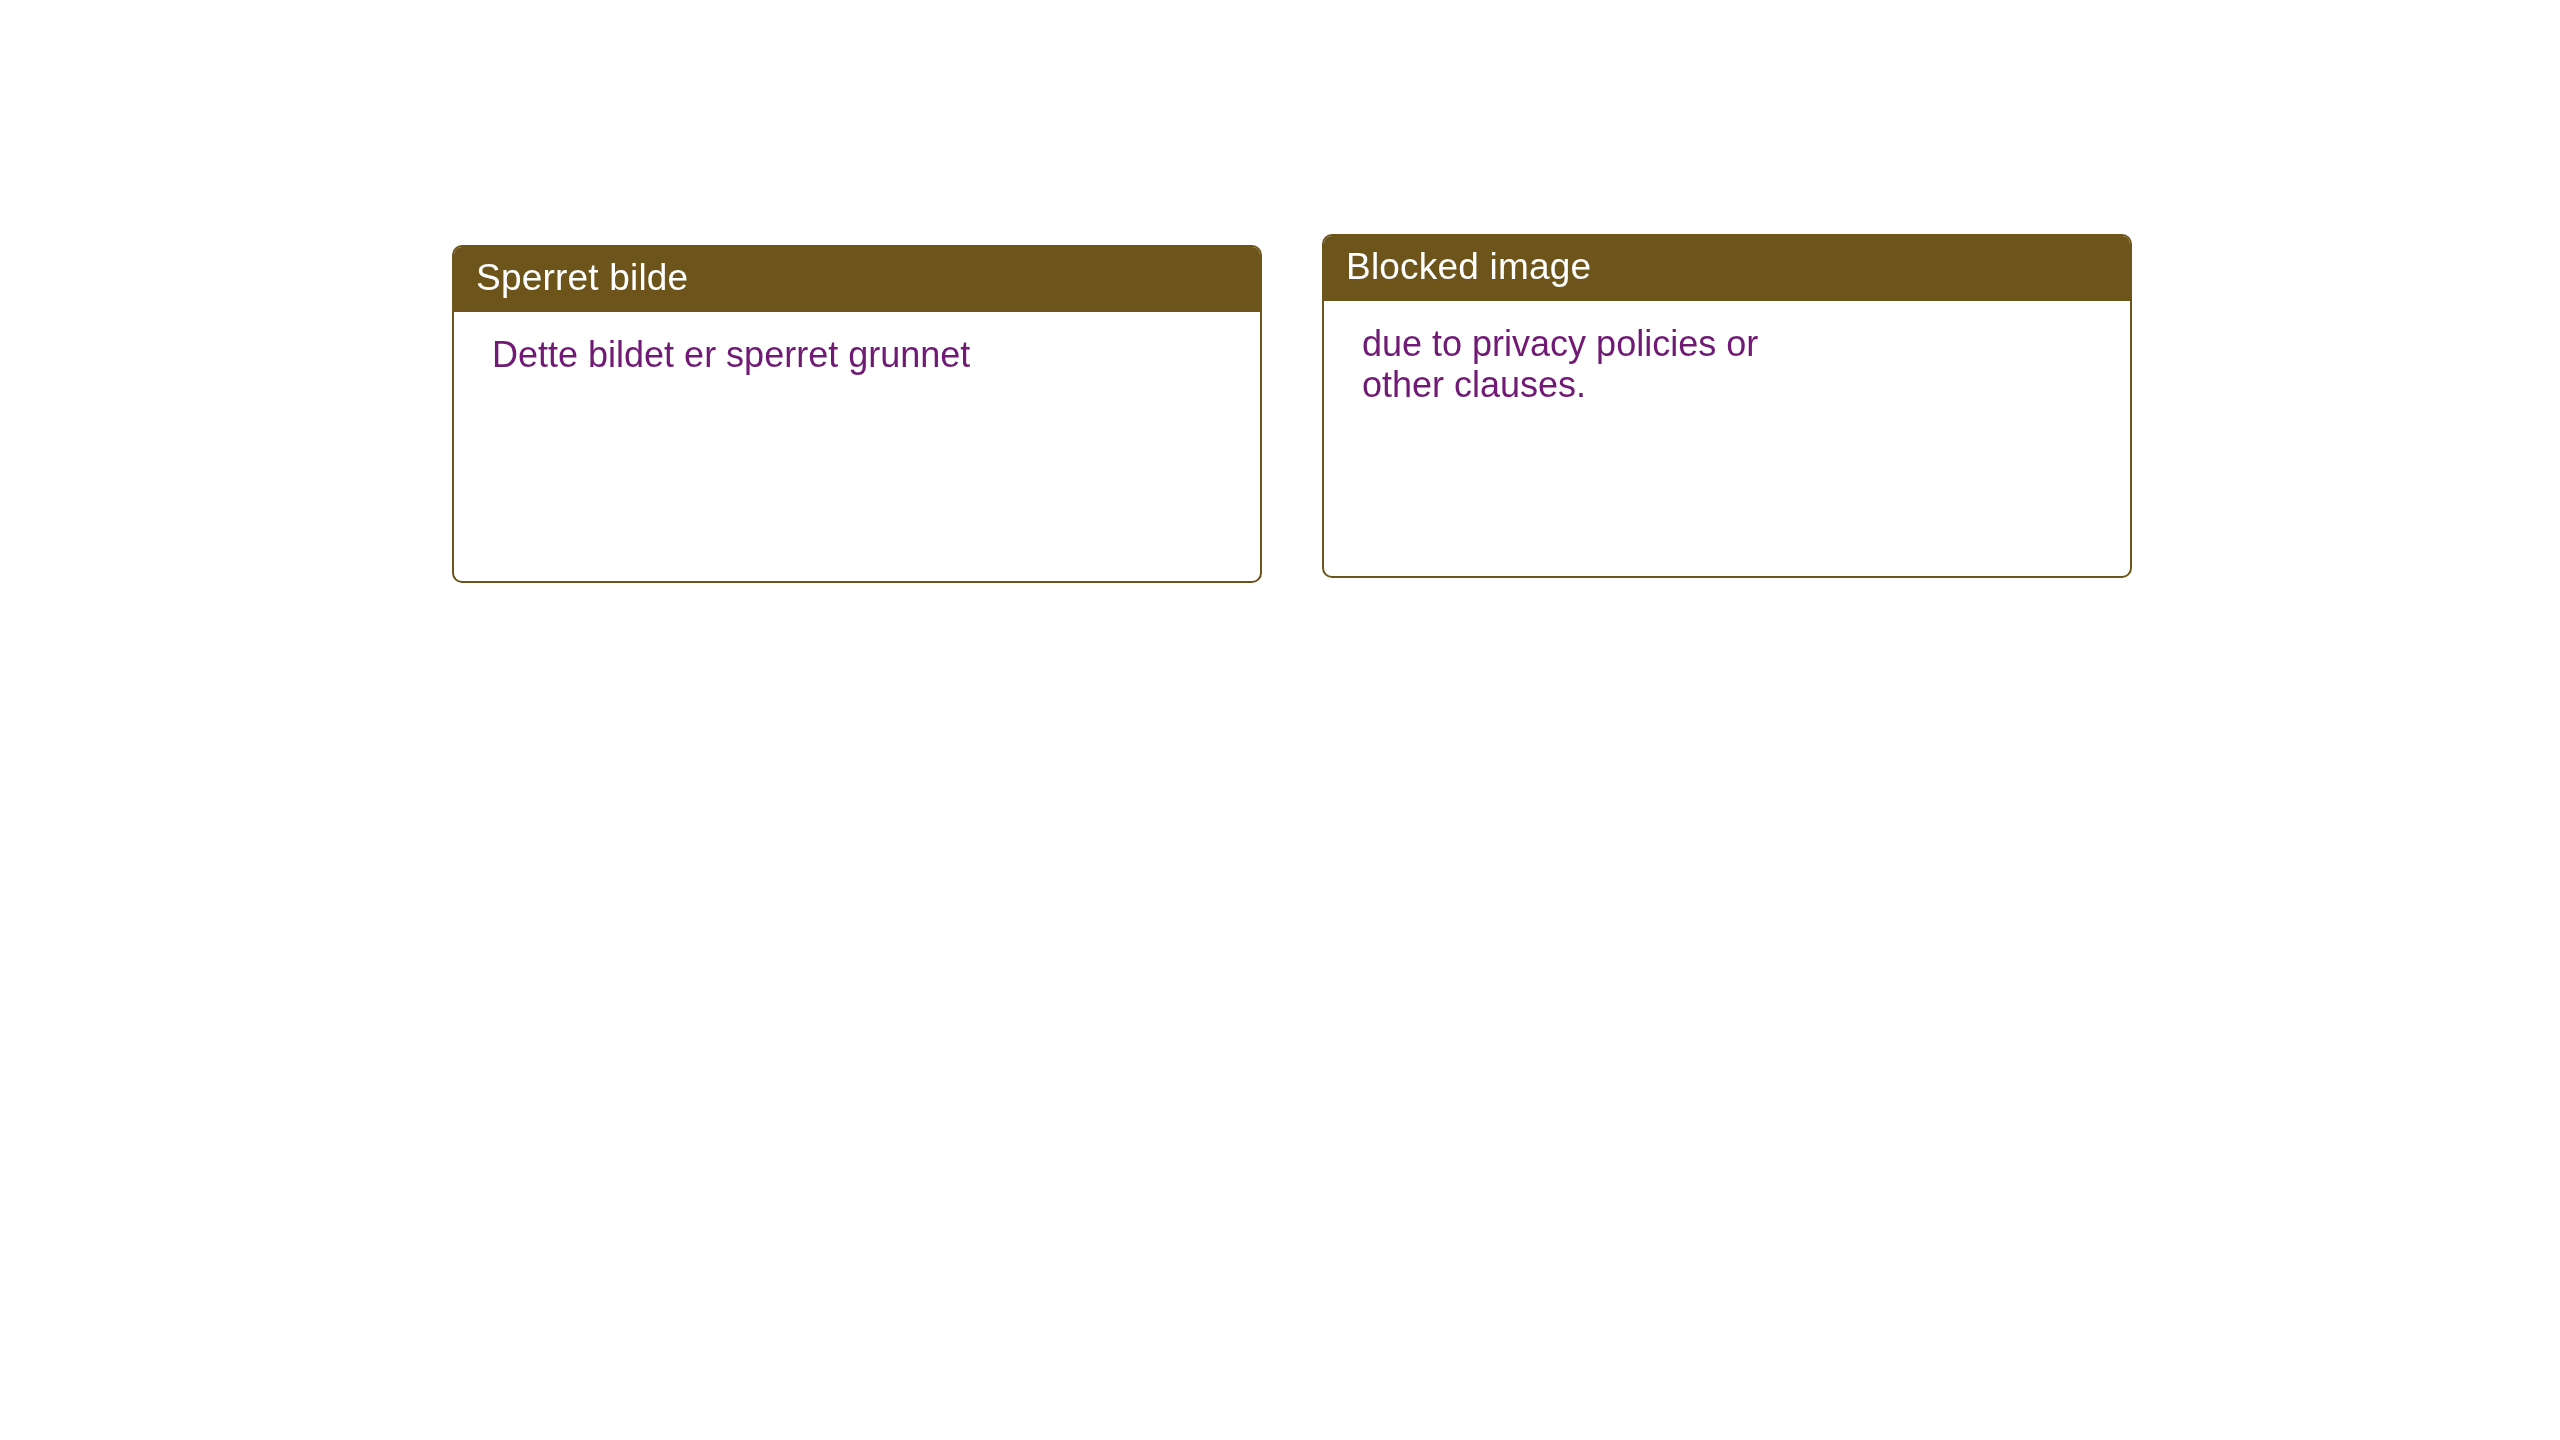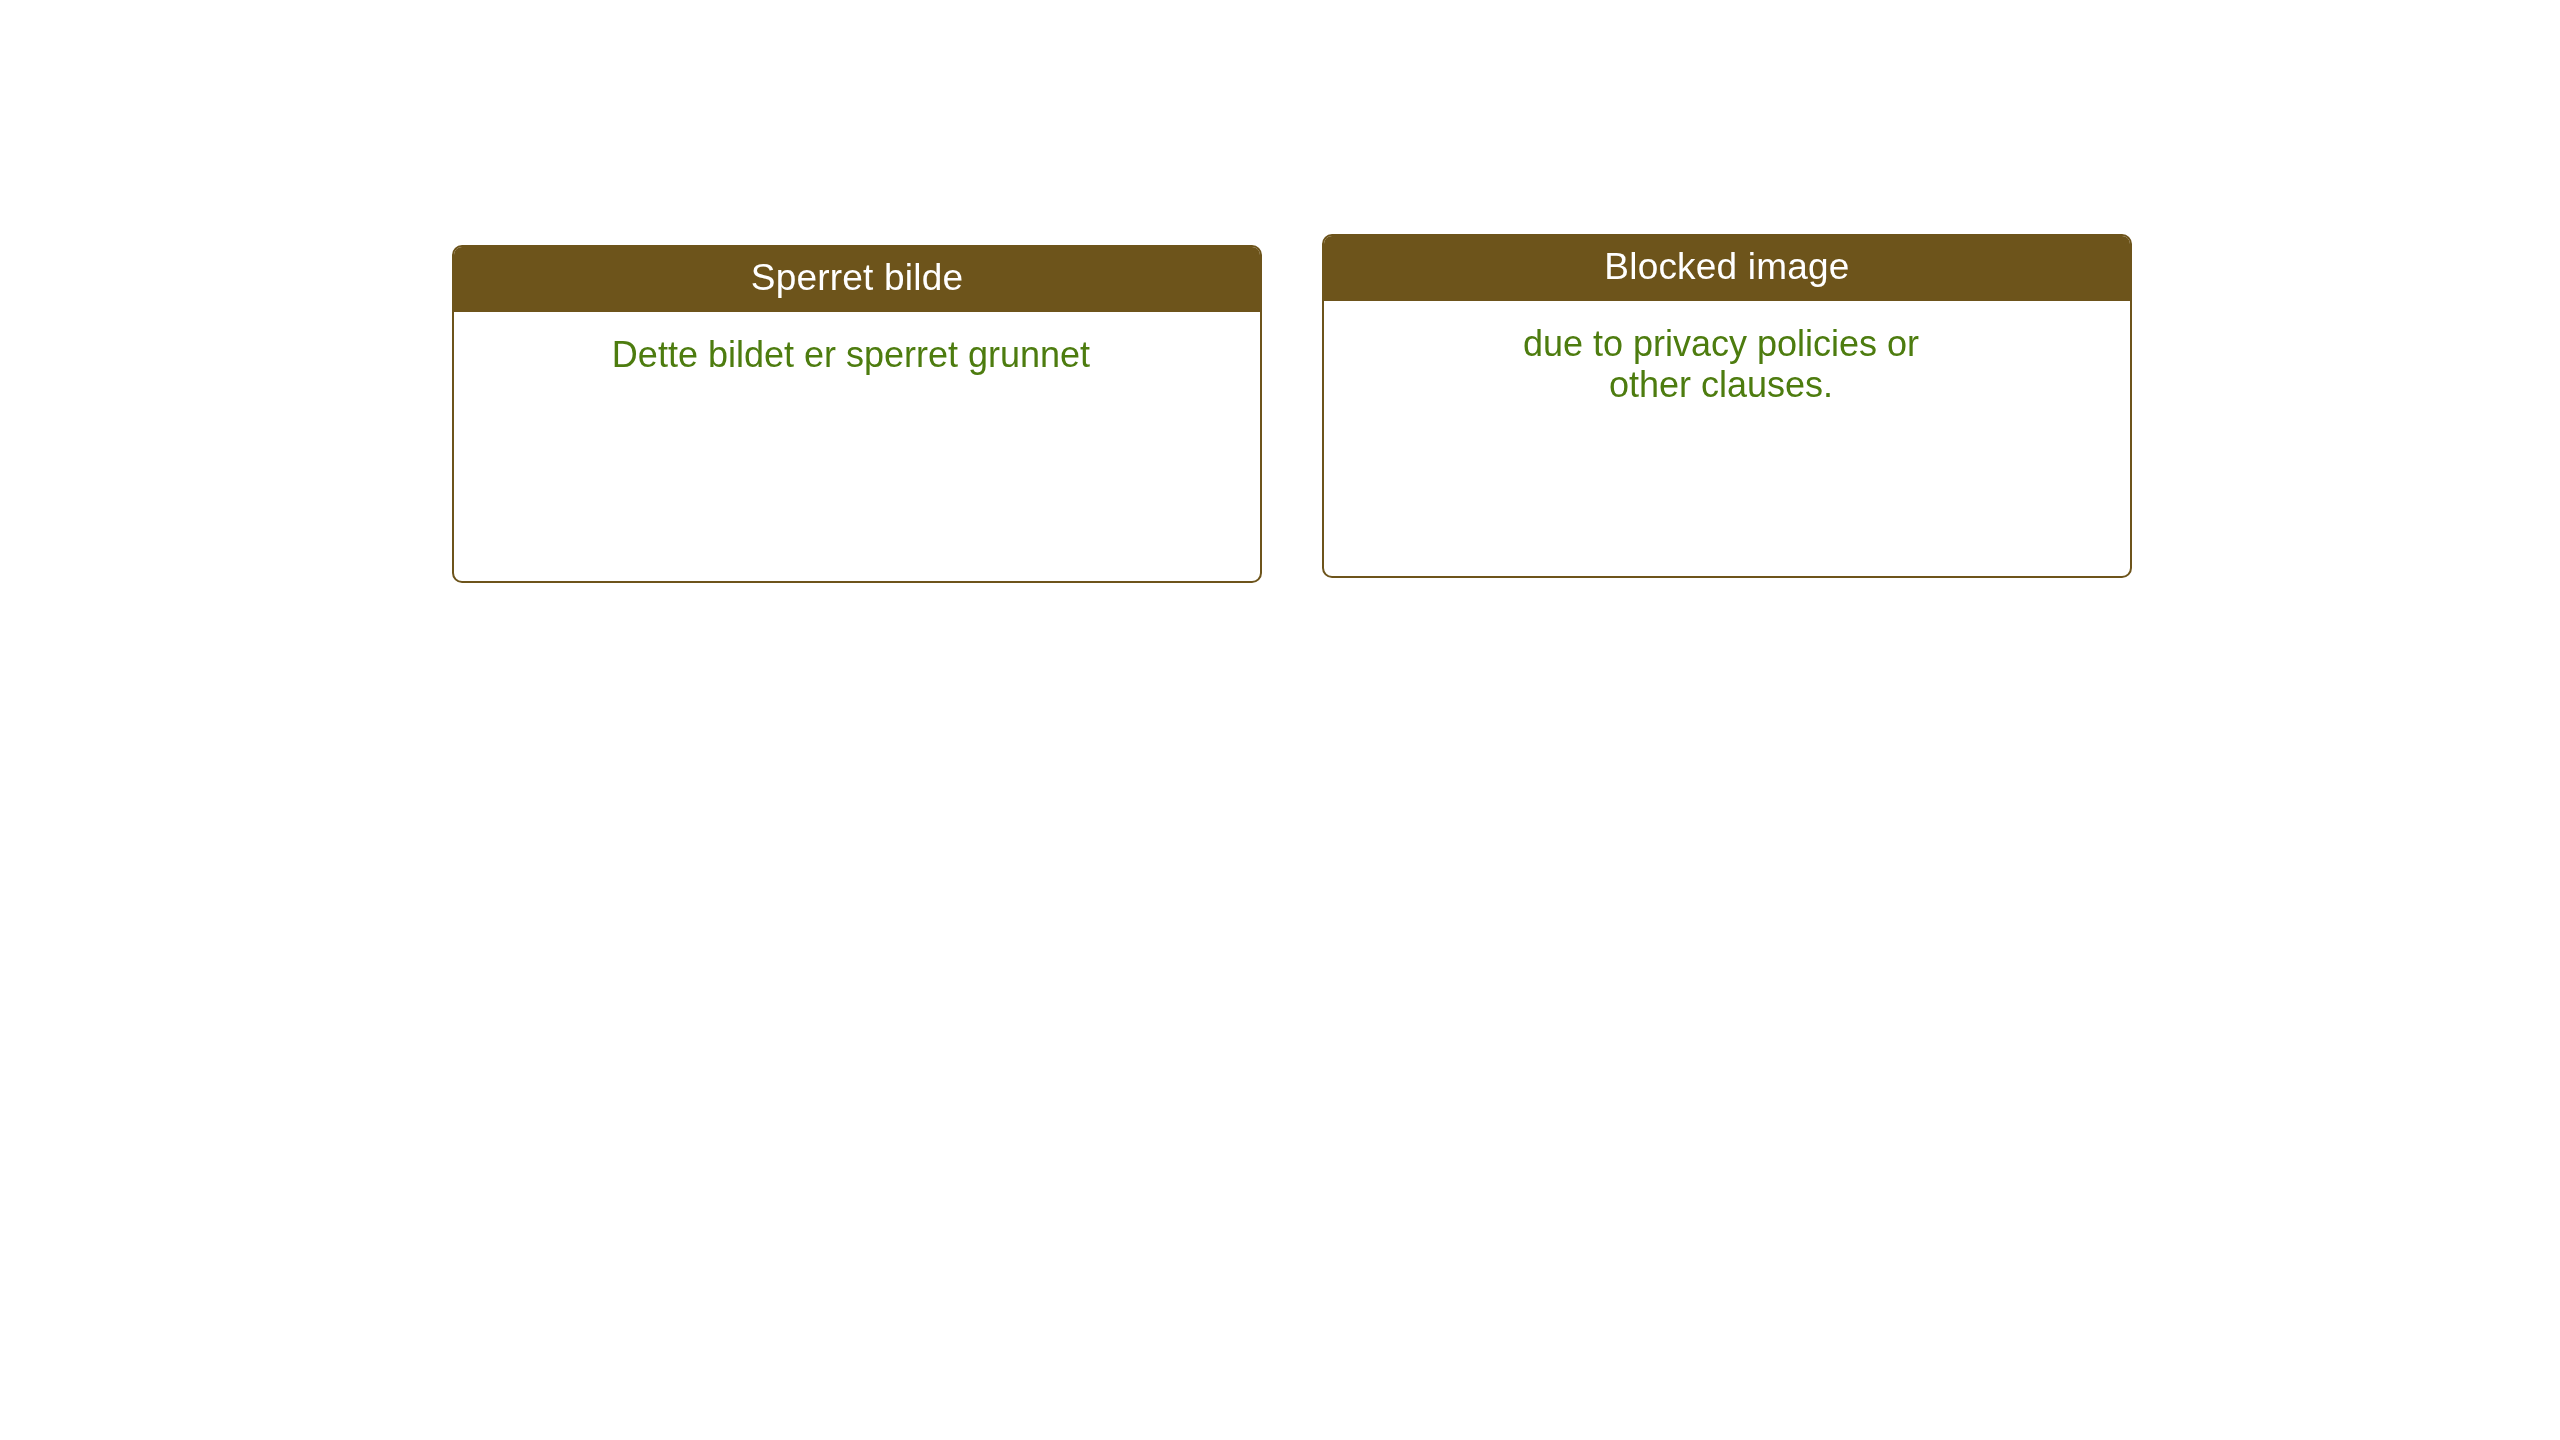--- a/index.html
+++ b/index.html
@@ -11,21 +11,20 @@
     overflow: hidden;
   }
   body {
     font-family: "Liberation Sans", sans-serif;
     -webkit-font-smoothing: antialiased;
   }
   .stage {
     position: relative;
     width: 2548px;
     height: 1440px;
-    text-align: center;
   }
   .notice-card {
     position: absolute;
     box-sizing: border-box;
     background: #ffffff;
     border: 2px solid #6d541b;
     border-radius: 10px;
     overflow: hidden;
   }
   .notice-card .card-header {
@@ -33,22 +32,22 @@
     background: #6d541b;
     color: #ffffff;
     font-size: 37px;
     line-height: 1;
     padding: 12px 22px 16px 22px;
     letter-spacing: 0.2px;
     white-space: nowrap;
   }
   .notice-card .card-body {
     box-sizing: border-box;
-    padding: 22px 24px 0 12px;
-    color: #4d7c0f;
+    padding: 22px 24px 0 38px;
+    color: #701a75;
     font-size: 36px;
     line-height: 1.14;
   }
   .notice-card .card-body p {
     margin: 0;
   }
   
   #card-no {
     left: 452px;
     top: 245px;

